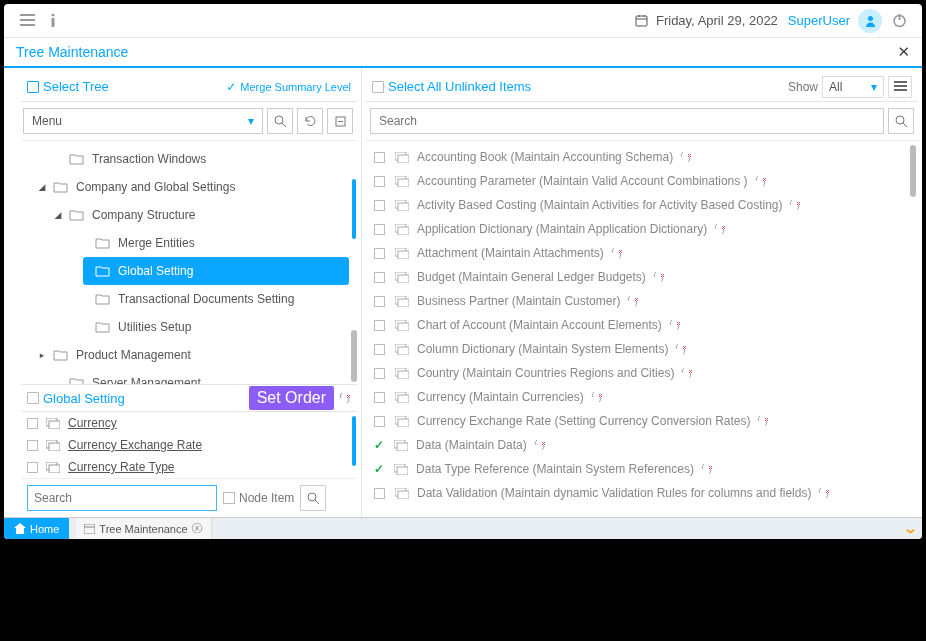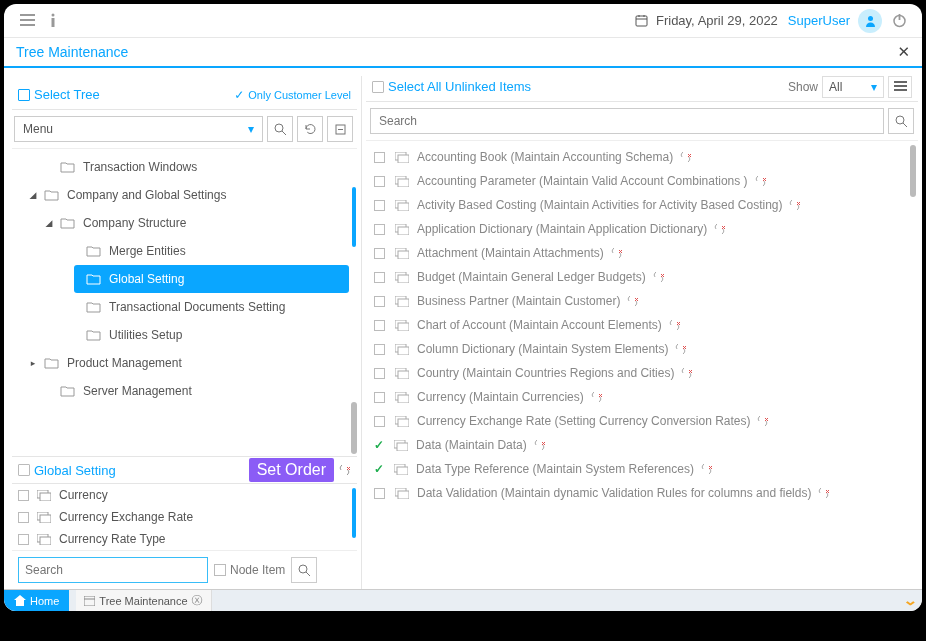--- a/index.html
+++ b/index.html
@@ -1,39 +1,39 @@
 <!DOCTYPE html>
 <html><head>
 <meta charset="utf-8">
 <style>
   * { box-sizing: border-box; margin: 0; padding: 0; }
   html, body { height: 100%; font-family: -apple-system, BlinkMacSystemFont, "Segoe UI", Arial, sans-serif; font-size: 13px; color: #555; background: #000; }
   .app {
-    width: 918px; height: 607px; margin: 4px; background: #fff; border-radius: 12px;
+    width: 918px; height: 535px; margin: 4px; background: #fff; border-radius: 4px;
     overflow: hidden; display: flex; flex-direction: column; position: relative;
   }
   
   .topbar { height: 34px; display: flex; align-items: center; padding: 0 10px; border-bottom: 1px solid #e7e7e7; }
   .icon-btn { width: 26px; height: 26px; display: inline-flex; align-items: center; justify-content: center; cursor: pointer; color: #888; border-radius: 4px; }
   .topbar .spacer { flex: 1; }
   .date-txt { color: #555; margin-right: 10px; font-size: 13px; }
   .date-txt .cal-ic { margin-right: 4px; }
   .user-link { color: #0aa6ff; font-size: 13px; margin-right: 8px; cursor: pointer; text-align: center; }
   .avatar-circle { width: 24px; height: 24px; border-radius: 50%; background: #c9eefd; display: inline-flex; align-items: center; justify-content: center; color: #0aa6ff; margin-right: 4px; }
   .power-ic { color: #999; }
 
   
   .page-header { height: 28px; display: flex; align-items: center; padding: 0 12px; justify-content: space-between; }
   .page-title { color: #0aa6ff; font-size: 14px; }
   .close-x { color: #444; cursor: pointer; font-size: 15px; }
   .blue-divider { height: 2px; background: #0aa6ff; }
 
   
   .main { flex: 1; display: flex; overflow: hidden; }
-  .left-pane { width: 358px; border-right: 1px solid #e5e5e5; display: flex; flex-direction: column; padding: 4px 4px 0 8px; margin-top: 8px; }
+  .left-pane { width: 358px; border-right: 1px solid #e5e5e5; display: flex; flex-direction: column; padding: 4px 4px 0 17px; }
   .right-pane { flex: 1; display: flex; flex-direction: column; padding: 4px 4px 0 4px; position: relative; }
 
   .pane-head { display: flex; align-items: center; height: 30px; border-bottom: 1px solid #e5e5e5; padding: 0 6px; font-size: 13px; }
   .pane-head .title { color: #0aa6ff; font-weight: 400; }
   .pane-head .right { margin-left: auto; color: #777; display: flex; align-items: center; gap: 4px; }
   .chk-sm { width: 12px; height: 12px; border: 1px solid #0aa6ff; display: inline-block; border-radius: 1px; vertical-align: middle; margin-right: 4px; }
   .summary-only { color: #0aa6ff; font-size: 11px; display: flex; align-items: center; }
   .summary-only::before { content: "✓"; color: #0aa6ff; margin-right: 4px; font-size: 12px; }
 
   .toolbar-row { display: flex; align-items: center; gap: 4px; padding: 6px 4px 6px 2px; border-bottom: 1px solid #eee; }
@@ -54,21 +54,21 @@
   .tree-node.active .folder-ic { color: #fff; }
   .right-accent { position: absolute; right: 1px; top: 38px; width: 4px; height: 60px; background: #0aa6ff; border-radius: 2px; }
   .tree-scroll .thumb { position: absolute; right: 0; top: 4px; width: 6px; height: 52px; background: #bbb; border-radius: 3px; }
 
   
   .detail-head { display: flex; align-items: center; height: 28px; border-top: 1px solid #e5e5e5; border-bottom: 1px solid #e5e5e5; padding: 0 6px; }
   .detail-head .title { color: #0aa6ff; font-size: 13px; }
   .set-order-btn { margin-left: auto; background: #8b5cf6; color: #fff; font-size: 16px; padding: 3px 8px; border-radius: 2px; cursor: pointer; margin-right: 4px; }
   .unlink-ic { color: #e05050; font-size: 12px; cursor: pointer; }
   .detail-list { max-height: 78px; overflow: hidden; position: relative; }
-  .detail-row { display: flex; align-items: center; height: 22px; padding: 0 6px; font-size: 12px; color: #555; }
+  .detail-row { display: flex; align-items: center; height: 22px; padding: 0 6px; font-size: 12px; color: #555; text-decoration: underline; }
   .detail-row .row-chk { width: 11px; height: 11px; border: 1px solid #bbb; margin-right: 8px; }
   .detail-row .win-ic { margin-right: 8px; color: #888; }
   .detail-accent { position: absolute; right: 1px; top: 4px; width: 4px; height: 50px; background: #0aa6ff; border-radius: 2px; }
 
   .search-row { display: flex; align-items: center; padding: 6px 6px; gap: 6px; border-top: 1px solid #eee; }
   .search-row input { height: 26px; border: 1px solid #38bdf8; padding: 0 6px; font-size: 12px; color: #888; width: 190px; }
   .node-item-chk { display: flex; align-items: center; font-size: 12px; color: #777; }
   .node-item-chk .box { width: 12px; height: 12px; border: 1px solid #bbb; margin-right: 4px; }
 
   
@@ -144,21 +144,21 @@
   <div class="blue-divider"></div>
 
   <div class="main">
 
     <div class="left-pane">
 
       <div class="pane-head">
         <span class="chk-sm"></span>
         <span class="title">Select Tree</span>
         <span class="right">
-          <span class="summary-only">Only Customer Level</span>
+          <span class="summary-only">Merge Summary Level</span>
         </span>
       </div>
 
       <div class="toolbar-row">
         <div class="dropdown">
           <span>Menu</span>
           <span class="caret">▾</span>
         </div>
         <span class="square-btn">
           <svg width="13" height="13" viewBox="0 0 13 13">

